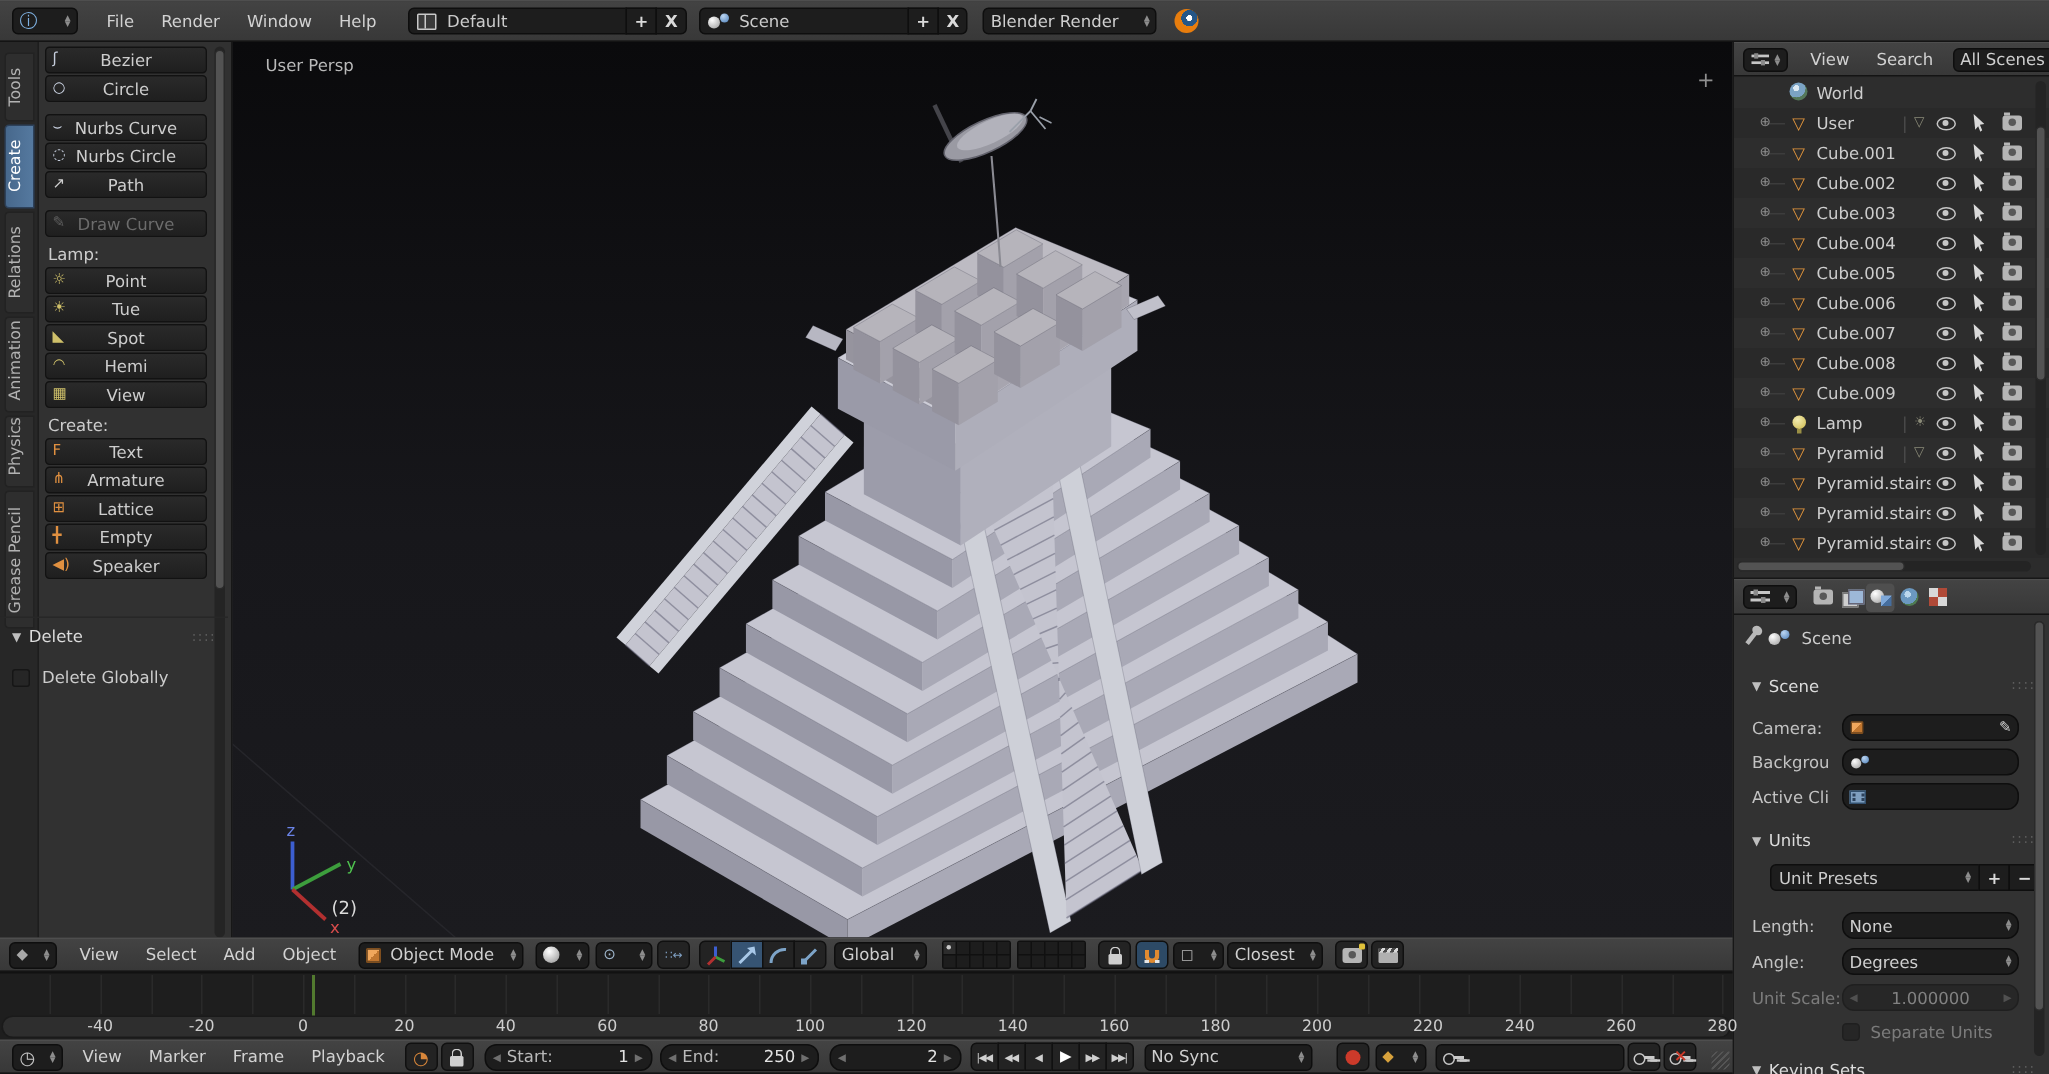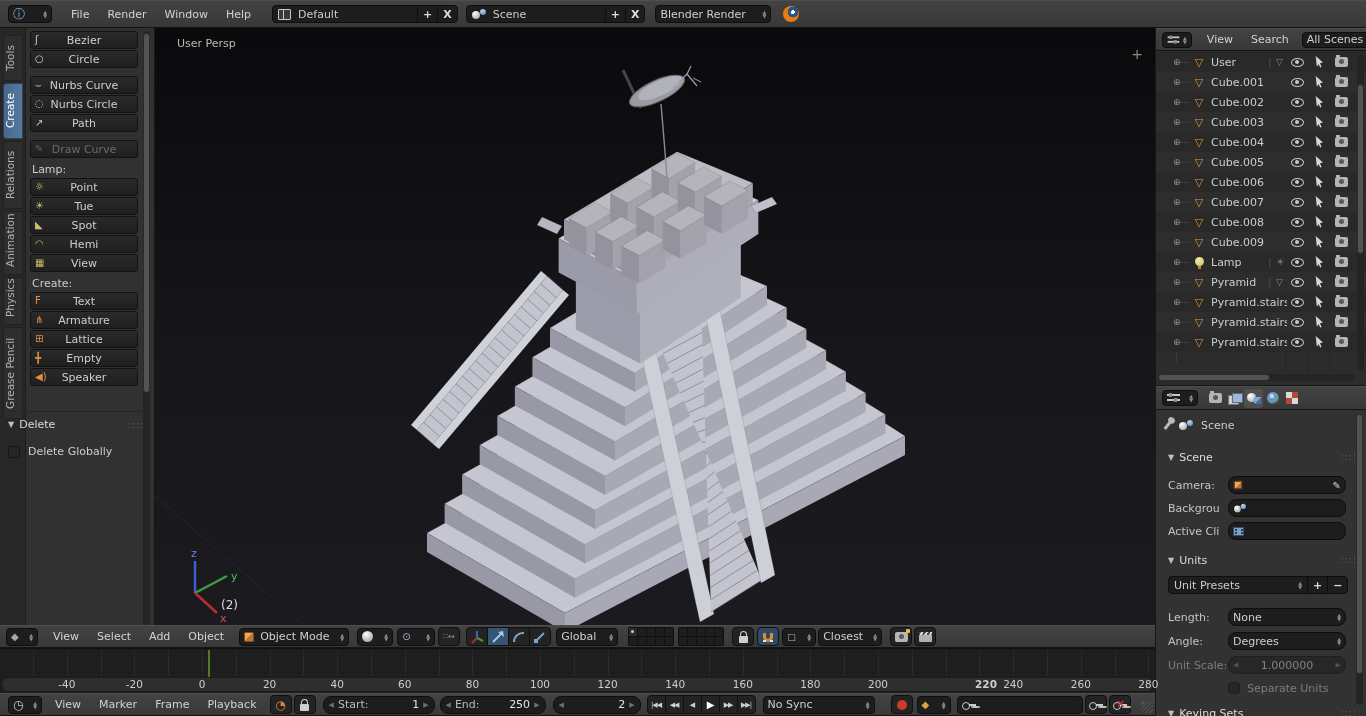--- a/index.html
+++ b/index.html
@@ -465,20 +465,24 @@
         <span>All Scenes</span>
         <span class="updown">▲<br>▼</span>
       </div>
     </div>
     <div id="outliner-rows">
       <div class="o-line" style="top:20px;height:290px"></div>
       <div class="colsep" style="left:129px"></div>
       <div class="colsep" style="left:151px"></div>
       <div class="colsep" style="left:173px"></div>
       <div id="orow-container" style="position:relative">
+          <div class="orow even">
+            <span class="o-ic"><span class="ic-world"></span></span>
+            <span class="o-name">World</span>
+          </div>
           <div class="orow odd">
             <span class="o-hline"></span>
             <span class="o-exp">⊕</span>
             <span class="o-ic ic-meshtri">▽</span>
             <span class="o-name">User</span>
             <span class="o-sep">|</span>
             <span class="o-ghost">▽</span>
             <span class="ocol col-eye">
               <span class="ic-eye"></span>
             </span>
@@ -778,21 +782,21 @@
         </div>
     </div>
 
     <div class="prow" style="top:165px">
       <span class="tri" style="margin-left:12px">▼</span>
       <span style="color:#dcdcdc">Units</span>
       <span class="grip" style="margin-right:10px">::::</span>
     </div>
 
     <div class="prow" style="top:190px">
-      <div class="seg" style="margin-left:12px">
+      <div class="seg" style="margin-left:24px">
         <div style="width:140px">
           <span>Unit Presets</span>
           <span class="updown">▲<br>▼</span>
         </div>
         <div class="sbtn">+</div>
         <div class="sbtn">−</div>
       </div>
     </div>
 
     <div class="prow" style="top:222px">
@@ -990,21 +994,21 @@
         <span class="rlabel" style="left: 247.6px;">20</span>
         <span class="rlabel" style="left: 315.2px;">40</span>
         <span class="rlabel" style="left: 382.8px;">60</span>
         <span class="rlabel" style="left: 450.4px;">80</span>
         <span class="rlabel" style="left: 518px;">100</span>
         <span class="rlabel" style="left: 585.6px;">120</span>
         <span class="rlabel" style="left: 653.2px;">140</span>
         <span class="rlabel" style="left: 720.8px;">160</span>
         <span class="rlabel" style="left: 788.4px;">180</span>
         <span class="rlabel" style="left: 856px;">200</span>
-        <span class="rlabel" style="left: 964px; font-weight: bold;">220</span>
+        <span class="rlabel" style="left: 930px;">220</span>
         <span class="rlabel" style="left: 991.2px;">240</span>
         <span class="rlabel" style="left: 1058.8px;">260</span>
         <span class="rlabel" style="left: 1126.4px;">280</span>
       </div>
     <div id="tl-marker" style="left: 207.76px;"></div>
   </div>
 
   <div id="timeheader" class="hbar">
     <div class="wfield" style="margin-left:8px;width:34px">
       <span class="ic-clockgray">◷</span>

